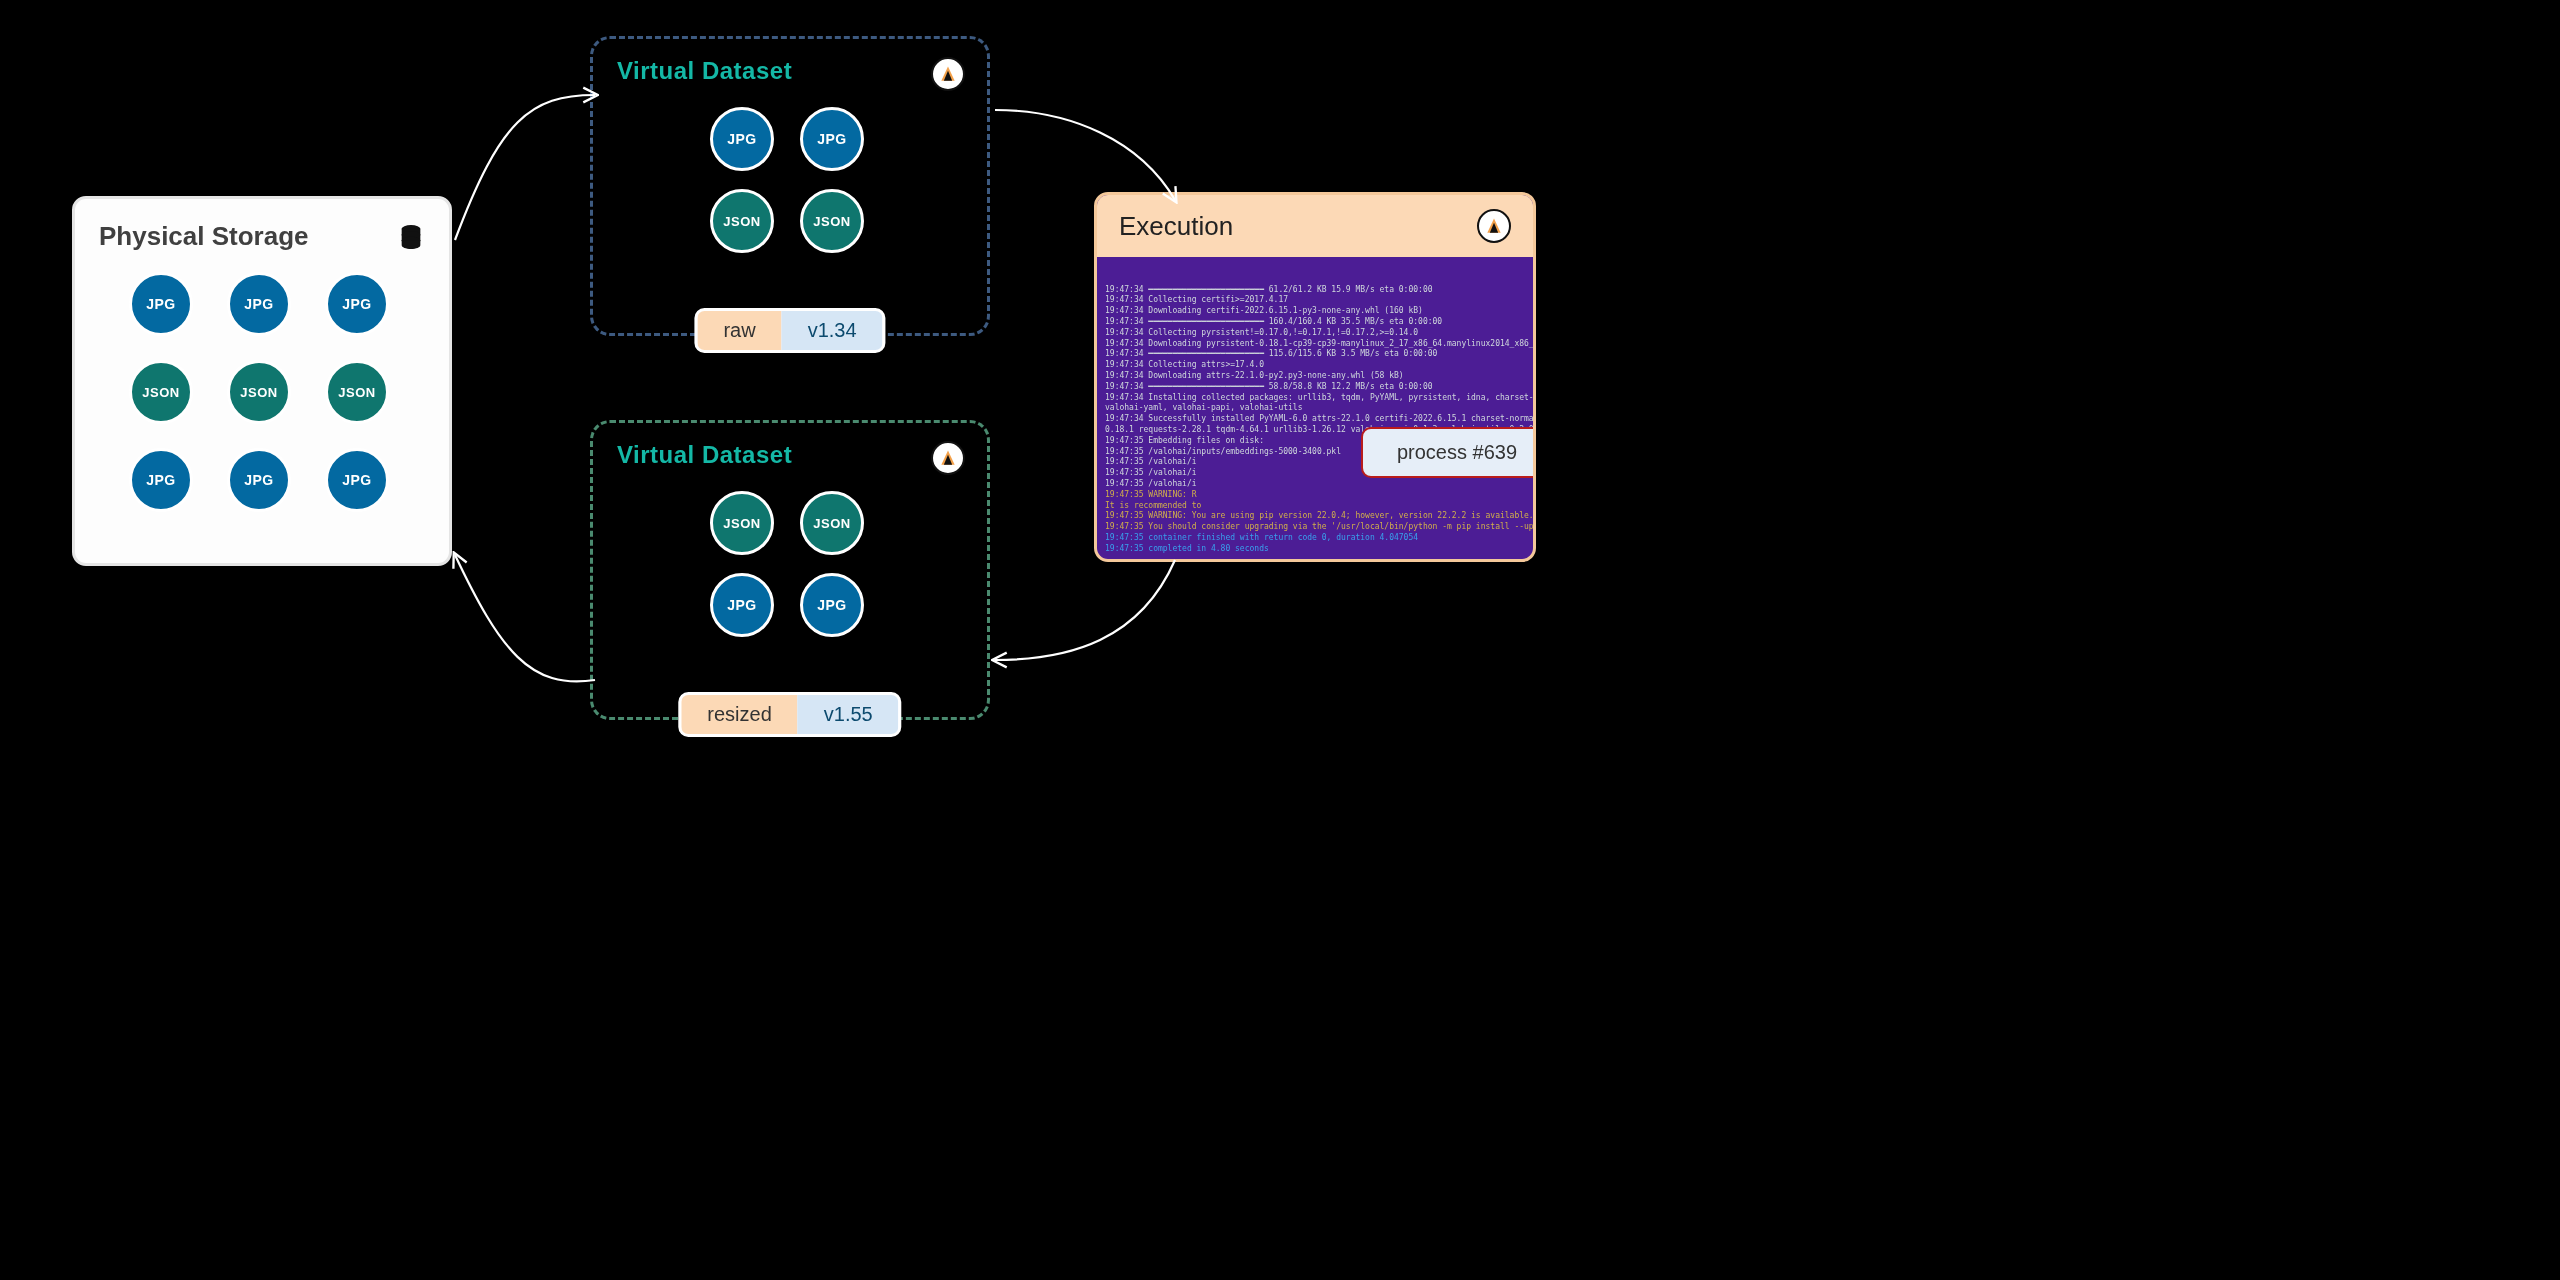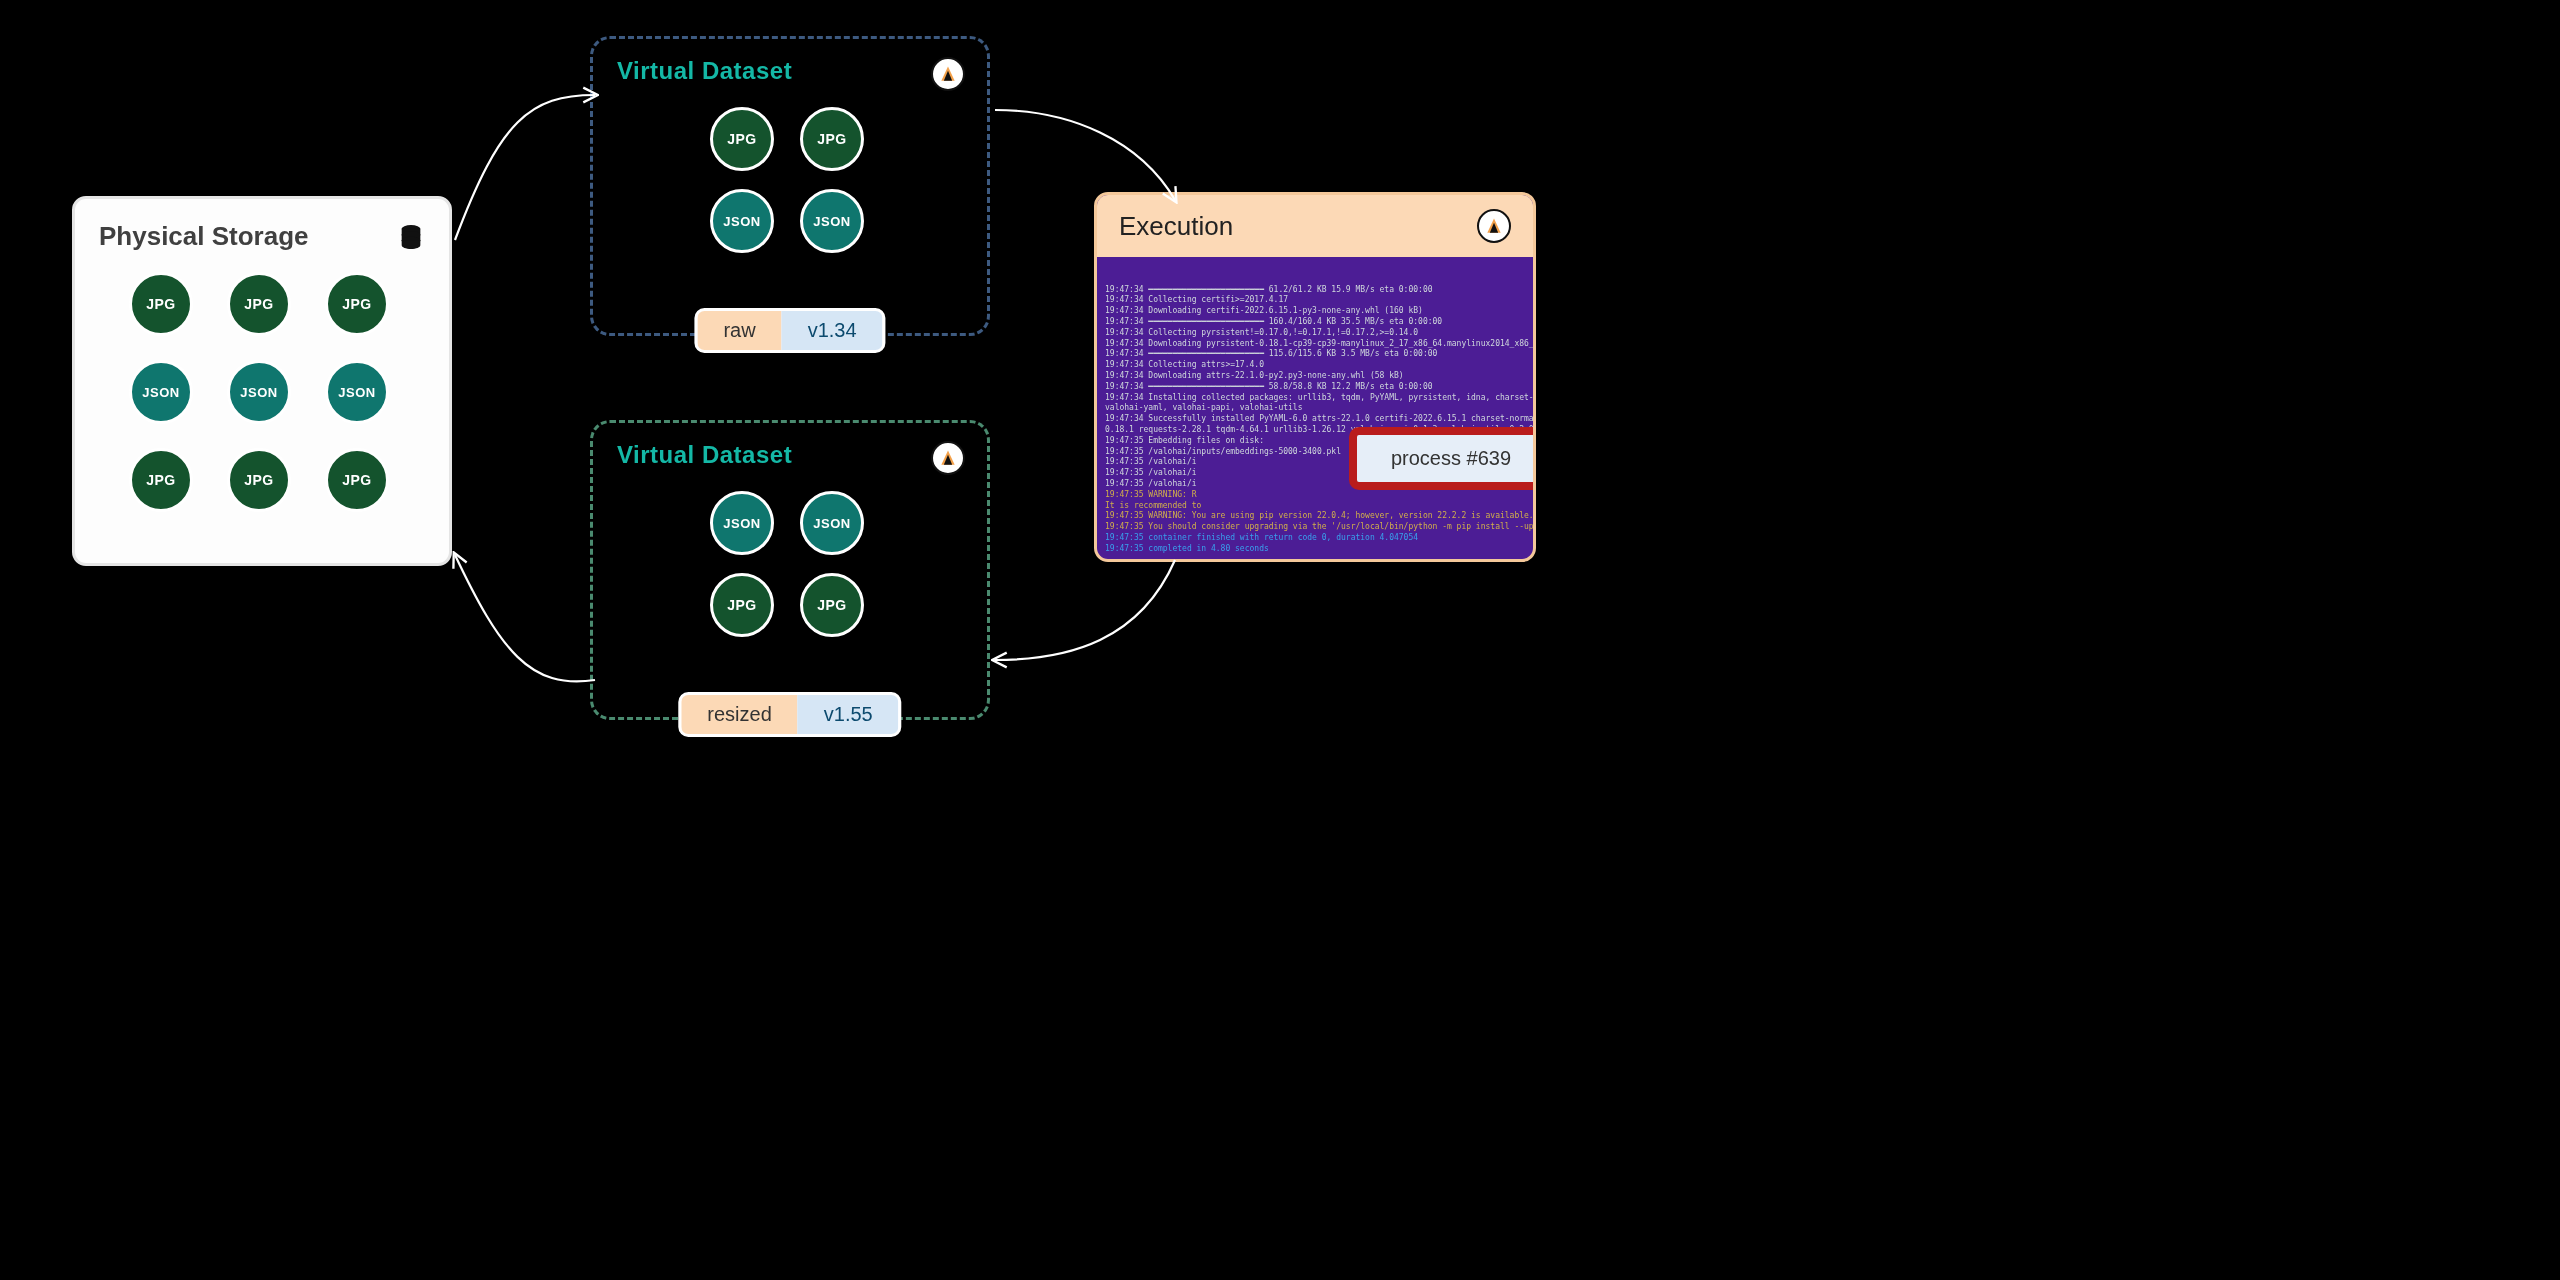--- a/index.html
+++ b/index.html
@@ -41,21 +41,21 @@
     justify-content: center;
   }
   .chip {
     width: 64px; height: 64px;
     border-radius: 50%;
     border: 3px solid #fff;
     display: flex; align-items: center; justify-content: center;
     font-weight: 800; font-size: 14px; letter-spacing: .5px;
     color: #fff;
   }
-  .chip.jpg { background: #14532d; text-align: center; }
+  .chip.jpg { background: #0369a1; text-align: center; }
   .chip.json { background: #0f766e; font-size: 13px; }
 
   
   .vds {
     width: 400px; height: 300px;
     border: 3px dashed;
     border-radius: 20px;
     padding: 18px 24px;
   }
   .vds.top { left: 590px; top: 36px; border-color: #3d5a80; }
@@ -121,21 +121,21 @@
     height: calc(100% - 56px);
     overflow: hidden;
     white-space: pre;
   }
   .exec-body .warn { color: #d2b04a; }
   .exec-body .ok { color: #39a0ed; }
   .process-pill {
     position: absolute;
     right: -20px; top: 170px;
     background: #e6eef8;
-    border: 8px solid #b91c1c;
+    border: 2px solid #b91c1c;
     border-radius: 10px;
     padding: 10px 34px;
     font-family: -apple-system, sans-serif;
     font-size: 20px;
     color: #333;
     font-weight: 500;
   }
 
   
   svg.flow { position:absolute; overflow:visible; pointer-events:none; }

